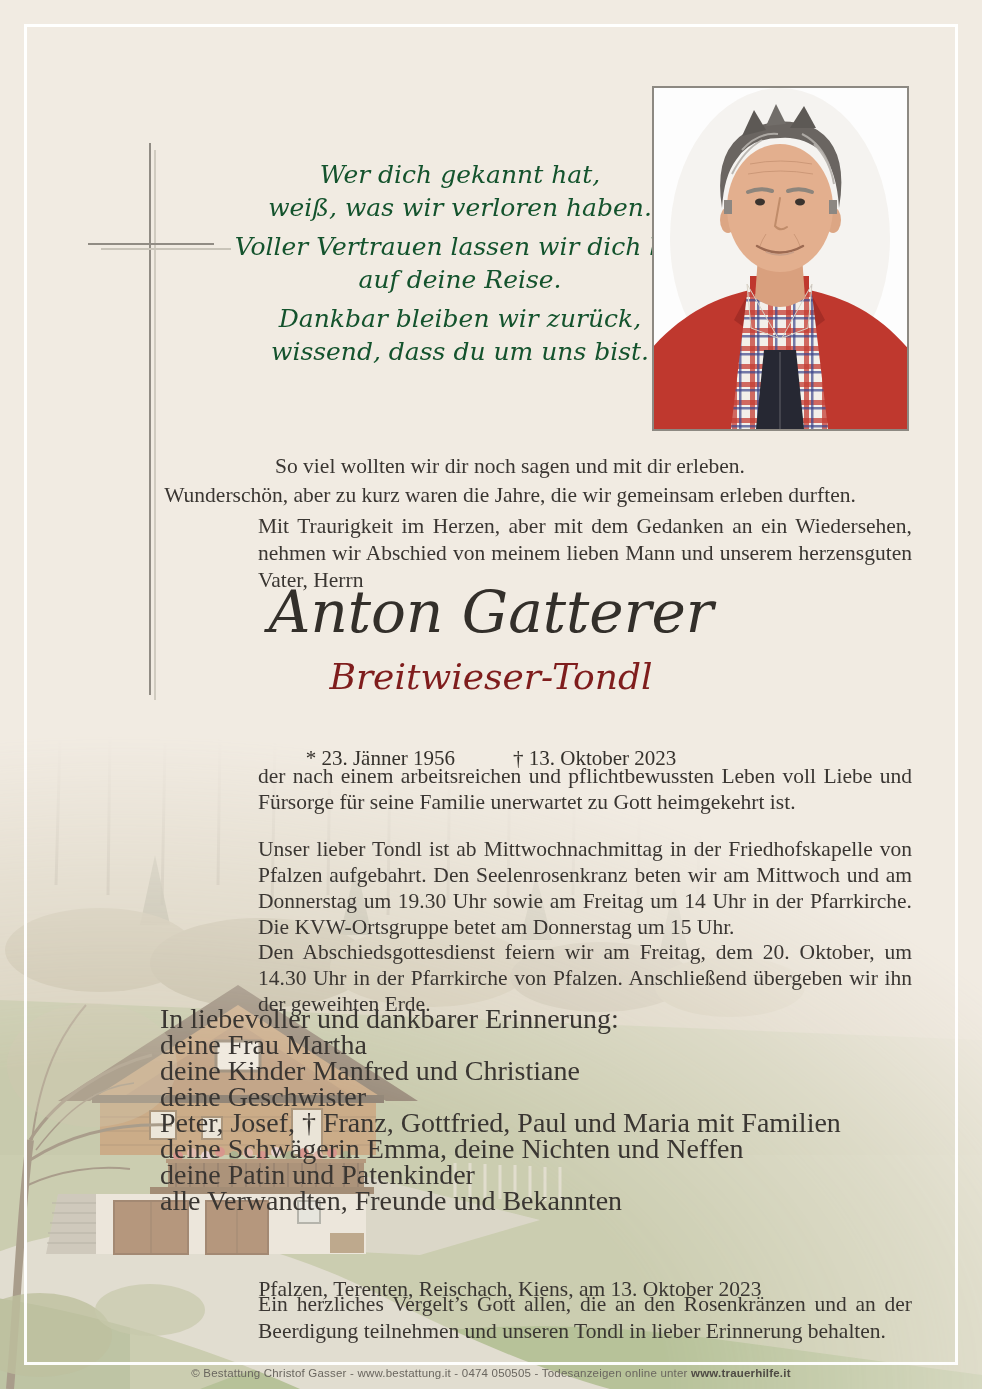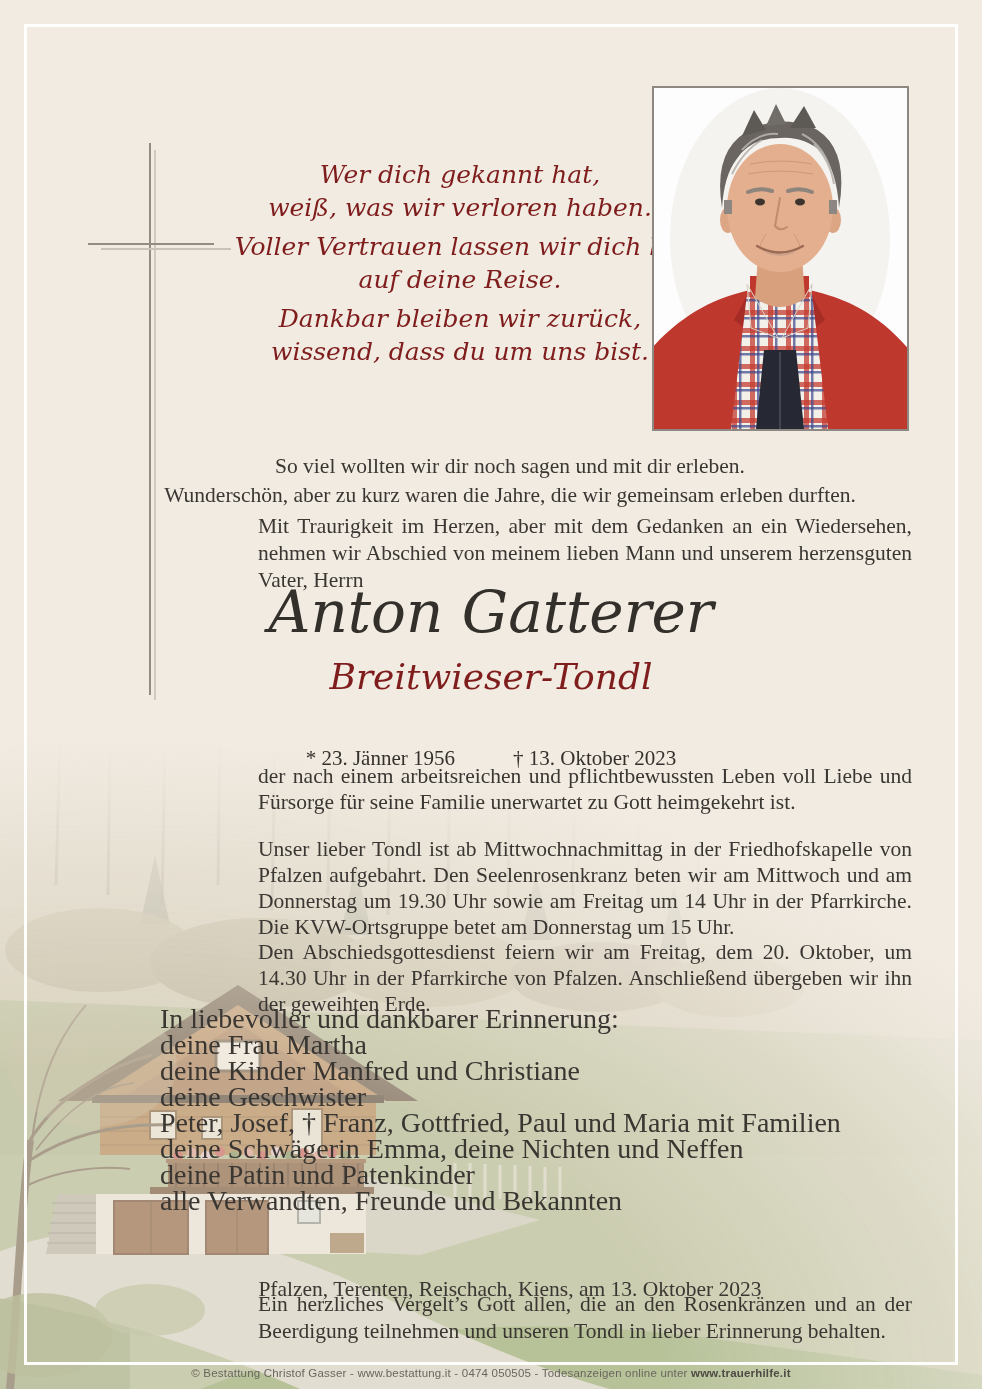--- a/index.html
+++ b/index.html
@@ -22,21 +22,21 @@
   }
   
   .cross span{position:absolute;display:block;z-index:1;}
   .cross-v1{left:149px;top:143px;width:2px;height:552px;background:#918c84;}
   .cross-v2{left:154px;top:150px;width:2px;height:550px;background:#d0cbc0;}
   .cross-h1{left:88px;top:243px;width:126px;height:2px;background:#918c84;}
   .cross-h2{left:101px;top:248px;width:130px;height:2px;background:#c9c4b9;}
   
   .script{font-family:"DejaVu Serif", serif;font-style:italic;}
   .poem{position:absolute;top:158px;left:230px;width:460px;text-align:center;
-        font-size:25px;line-height:33px;color:#7f1d1d;z-index:2;}
+        font-size:25px;line-height:33px;color:#14532d;z-index:2;}
   .poem .stanza{margin-bottom:6px;}
   .photo{position:absolute;left:652px;top:86px;width:257px;height:345px;
          background:#fdfdfd;border:2px solid #8d8982;box-sizing:border-box;z-index:2;}
   .photo svg{display:block;width:100%;height:100%;}
   .intro-center{position:absolute;top:452px;left:160px;width:700px;text-align:center;
                 font-size:21.5px;line-height:29px;z-index:2;}
   .intro-just{position:absolute;top:513px;left:258px;width:654px;text-align:justify;
               font-size:21.5px;line-height:27px;z-index:2;}
   .name{position:absolute;top:578px;left:110px;width:762px;text-align:center;
         font-size:58px;color:#332f2a;z-index:2;}

